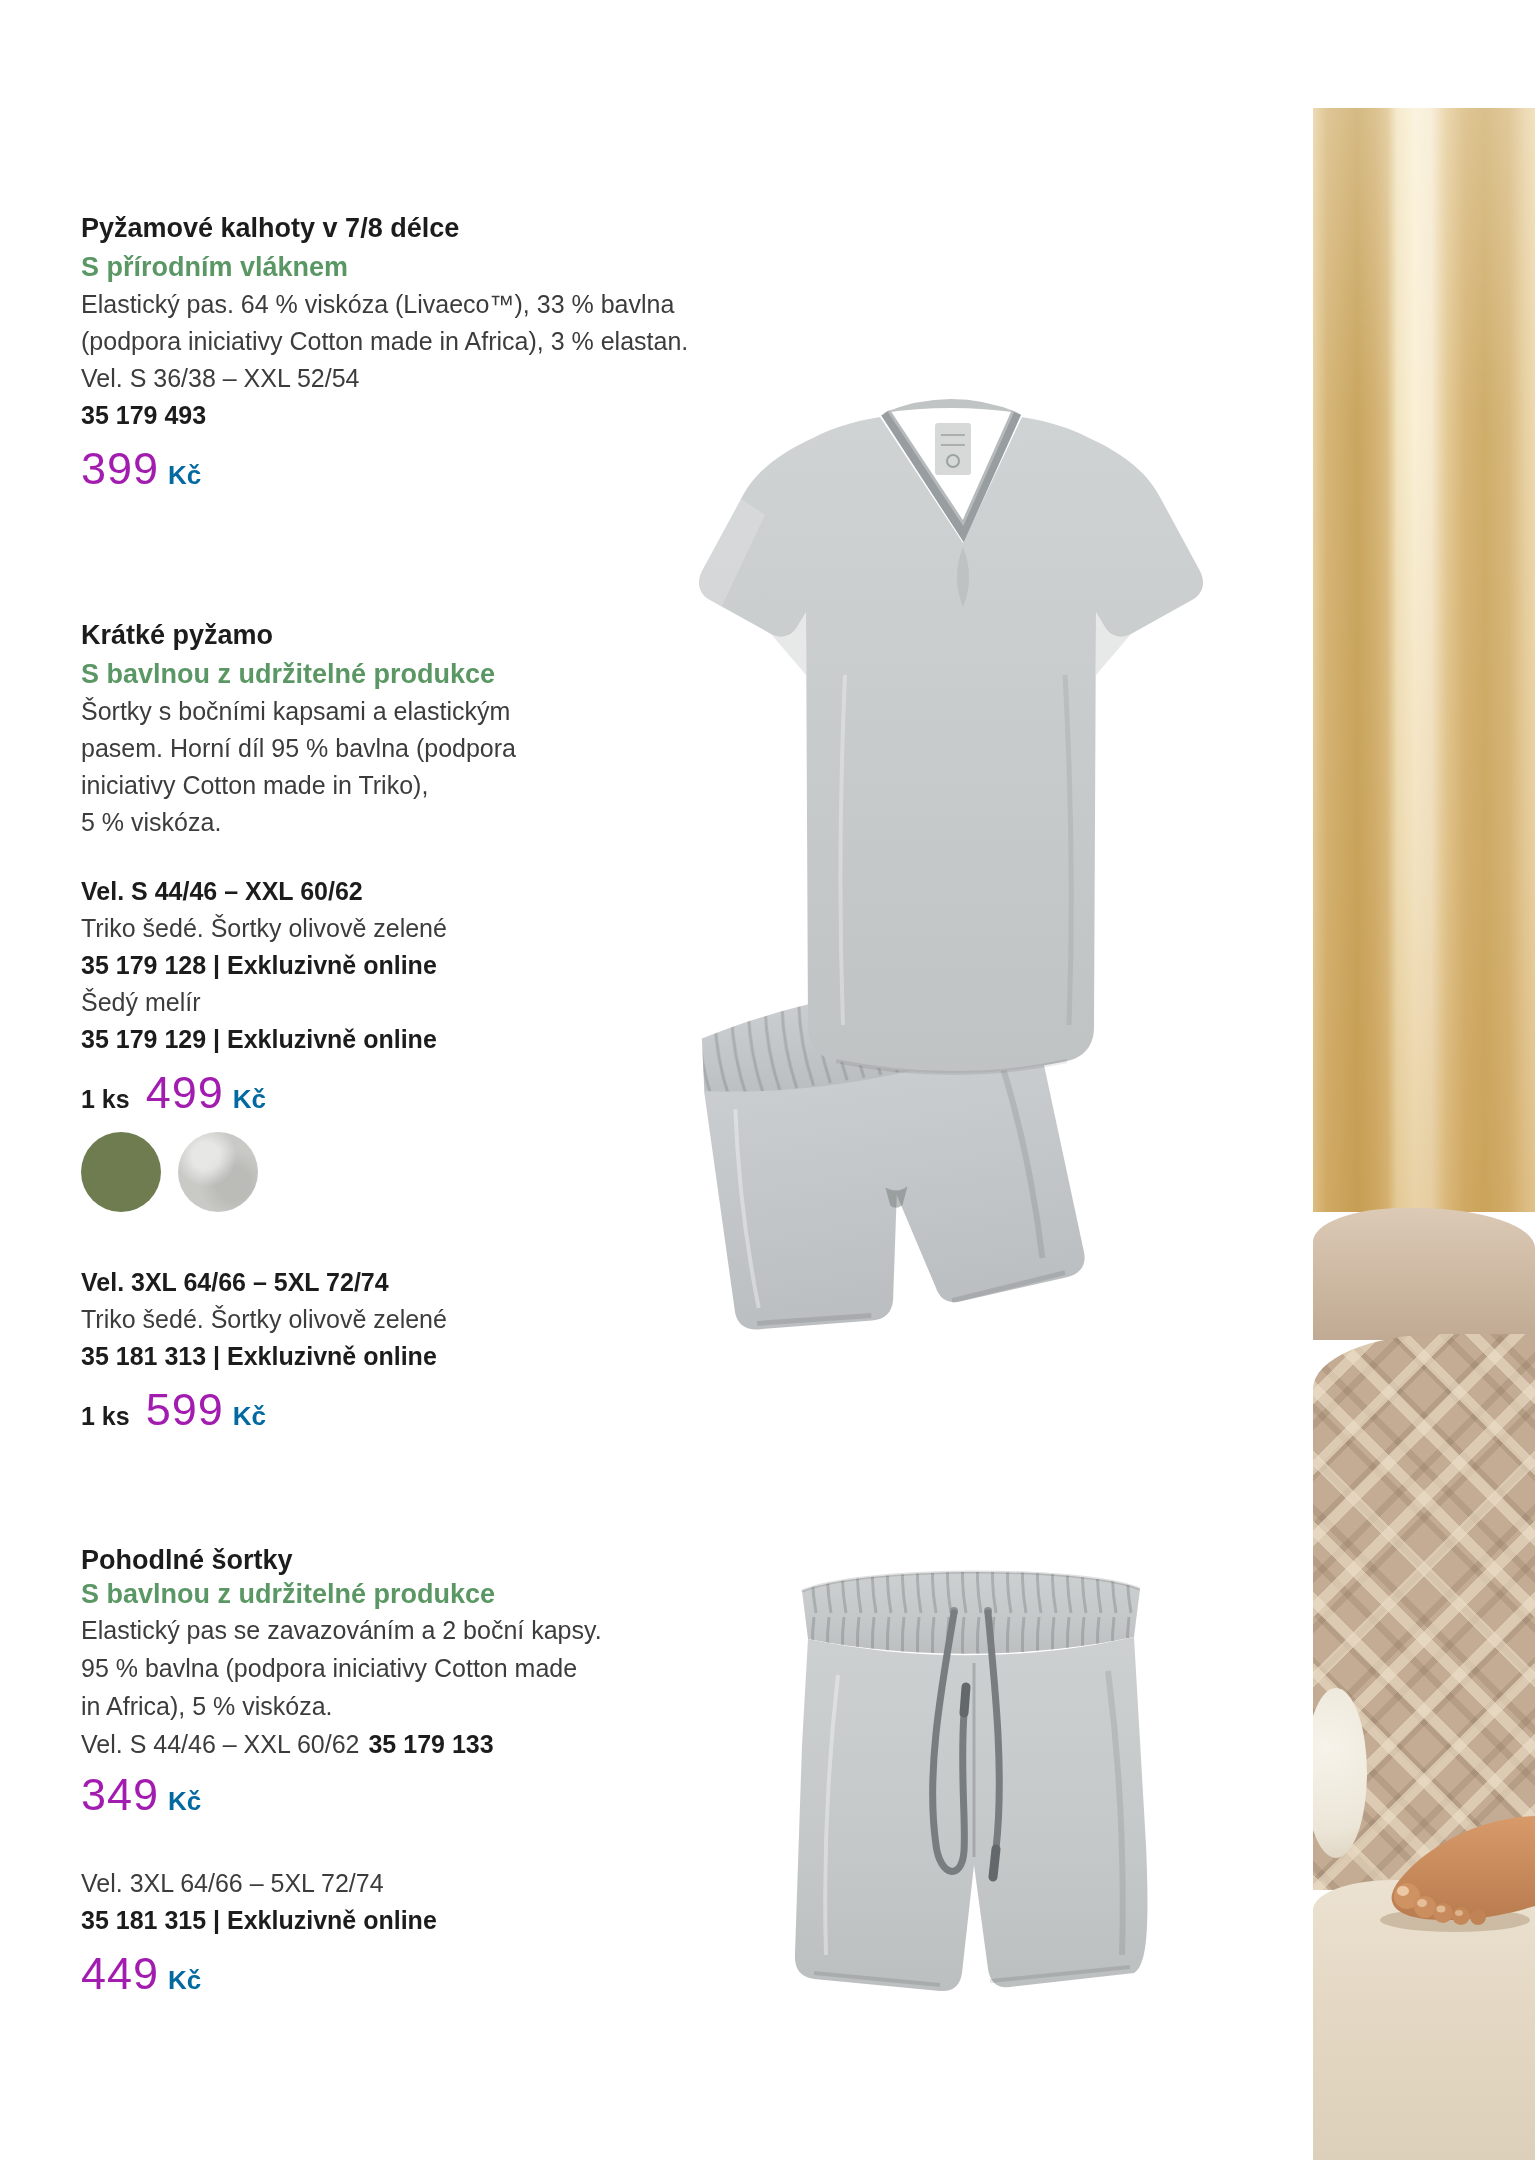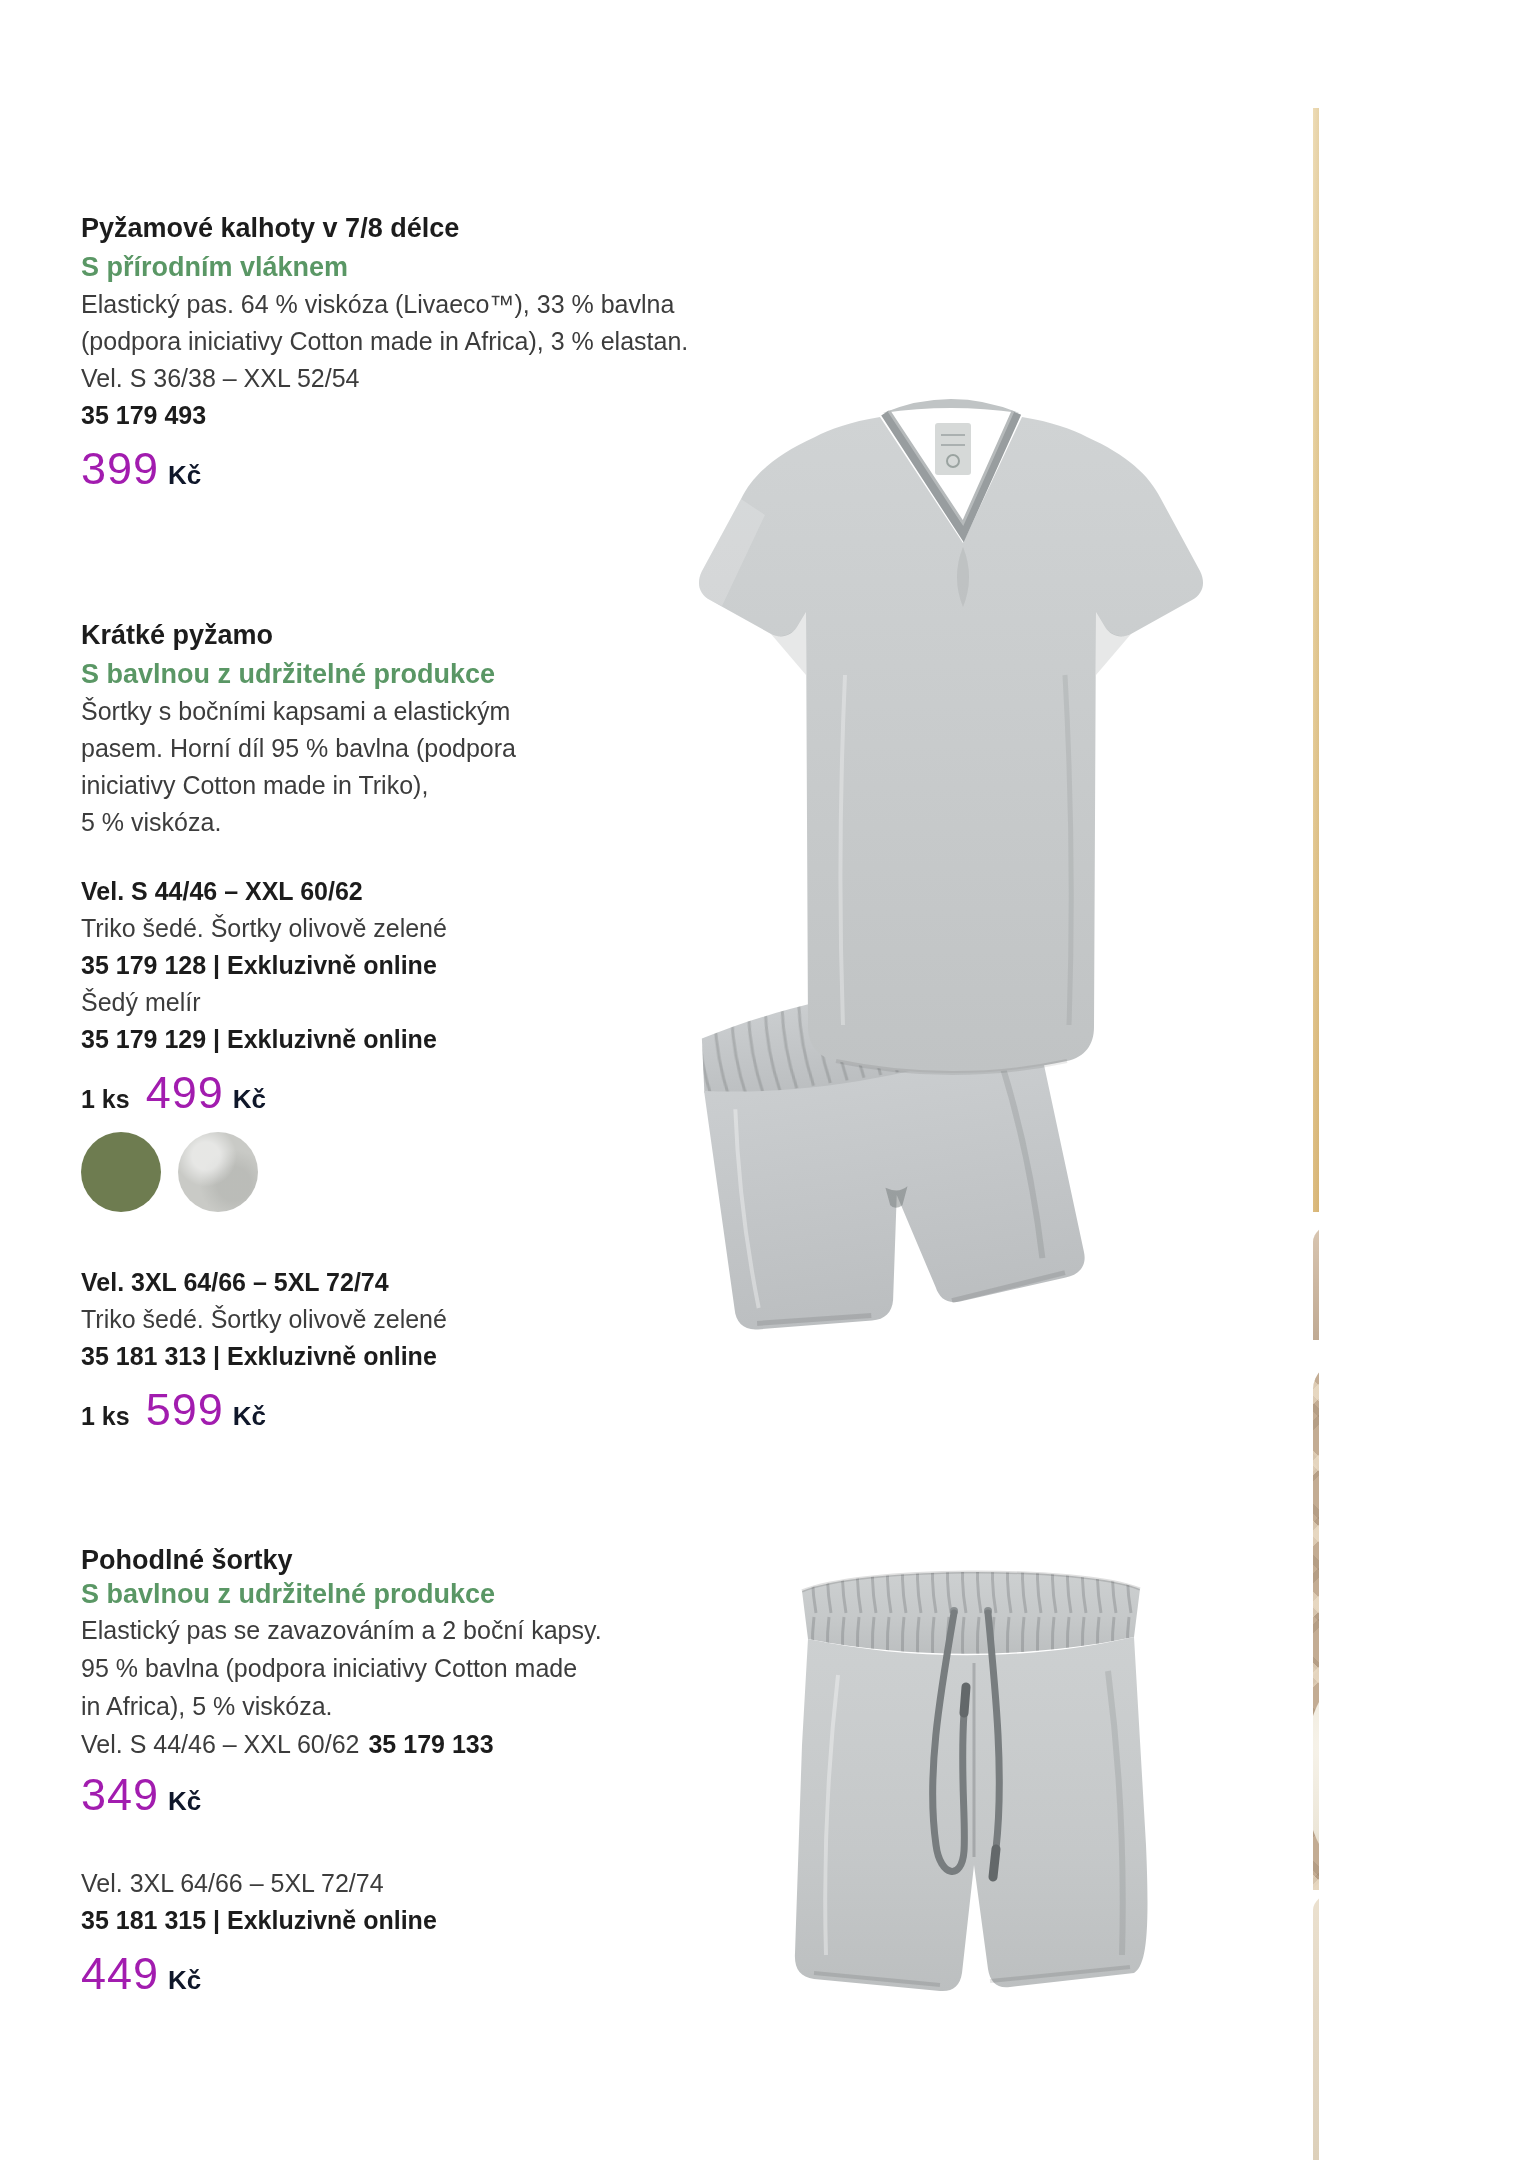--- a/index.html
+++ b/index.html
@@ -1,27 +1,27 @@
 <!DOCTYPE html>
 <html><head>
 <meta charset="utf-8">
 <style>
   html,body{margin:0;padding:0;background:#ffffff;}
-  .page{position:relative;width:1319px;height:2160px;background:#ffffff;overflow:hidden;
+  .page{position:relative;width:1535px;height:2160px;background:#ffffff;overflow:hidden;
         font-family:"Liberation Sans",sans-serif;}
   .pblock{position:absolute;left:81px;width:560px;}
   .title{font-size:27px;font-weight:bold;color:#1c1c1c;line-height:40px;white-space:nowrap;}
   .hl{font-size:27px;font-weight:bold;color:#5a9765;line-height:38px;white-space:nowrap;}
   .body-line{font-size:25px;color:#3c3c3c;line-height:37px;white-space:nowrap;}
   .bold-line{font-size:25px;font-weight:bold;color:#1c1c1c;line-height:37px;white-space:nowrap;}
   .inline-bold{font-weight:bold;color:#1c1c1c;margin-left:9px;}
   .price-row{display:flex;align-items:baseline;margin-top:9px;}
   .qty{font-size:25px;font-weight:bold;color:#1c1c1c;margin-right:16px;text-align:center;}
   .price-big{font-size:45px;color:#a21caf;letter-spacing:1px;line-height:52px;}
-  .currency{font-size:26px;font-weight:bold;color:#0f172a;margin-left:9px;}
+  .currency{font-size:26px;font-weight:bold;color:#0369a1;margin-left:9px;}
   .swatch-row{display:flex;gap:17px;margin-top:13px;}
   .swatch{width:80px;height:80px;border-radius:50%;}
   .swatch-grey{background-image:radial-gradient(circle at 35% 30%,rgba(255,255,255,.55) 0 18%,rgba(255,255,255,0) 40%),
                radial-gradient(circle at 70% 65%,rgba(160,162,158,.35) 0 22%,rgba(0,0,0,0) 45%);}
   .mt32{margin-top:32px;}
   .mt52{margin-top:52px;}
   .mt44{margin-top:44px;}
   .photo{position:absolute;}
   
   .strip{position:absolute;left:1313px;top:108px;width:222px;height:2052px;overflow:hidden;}

